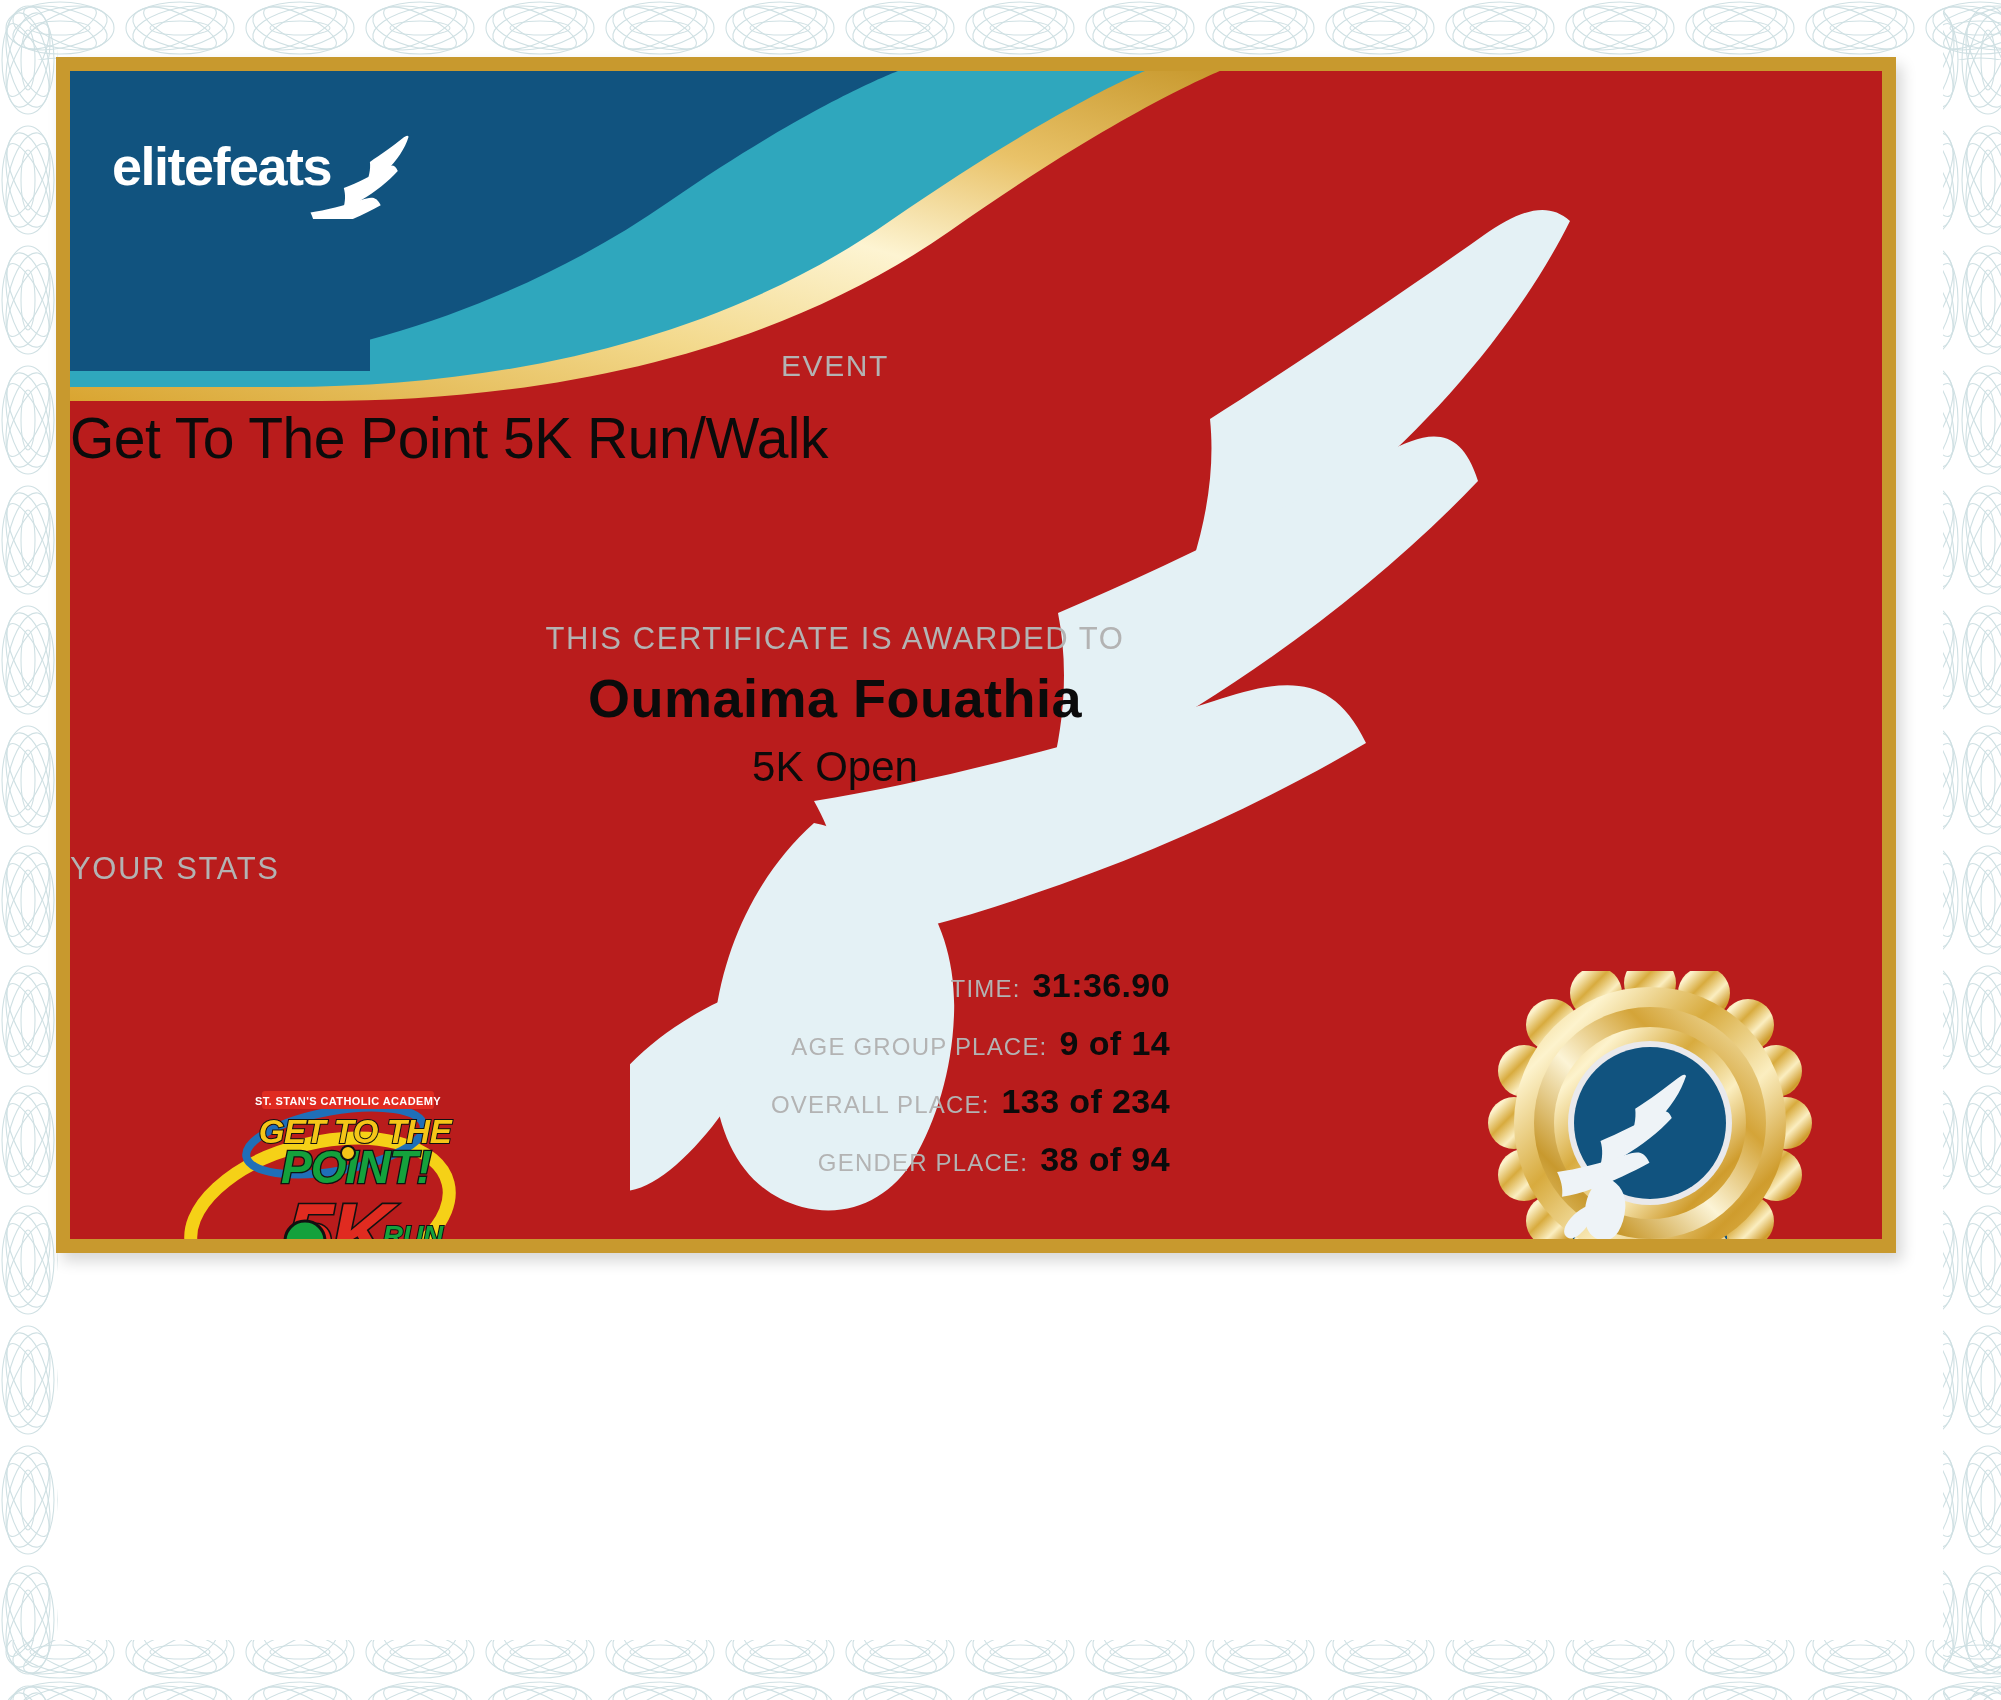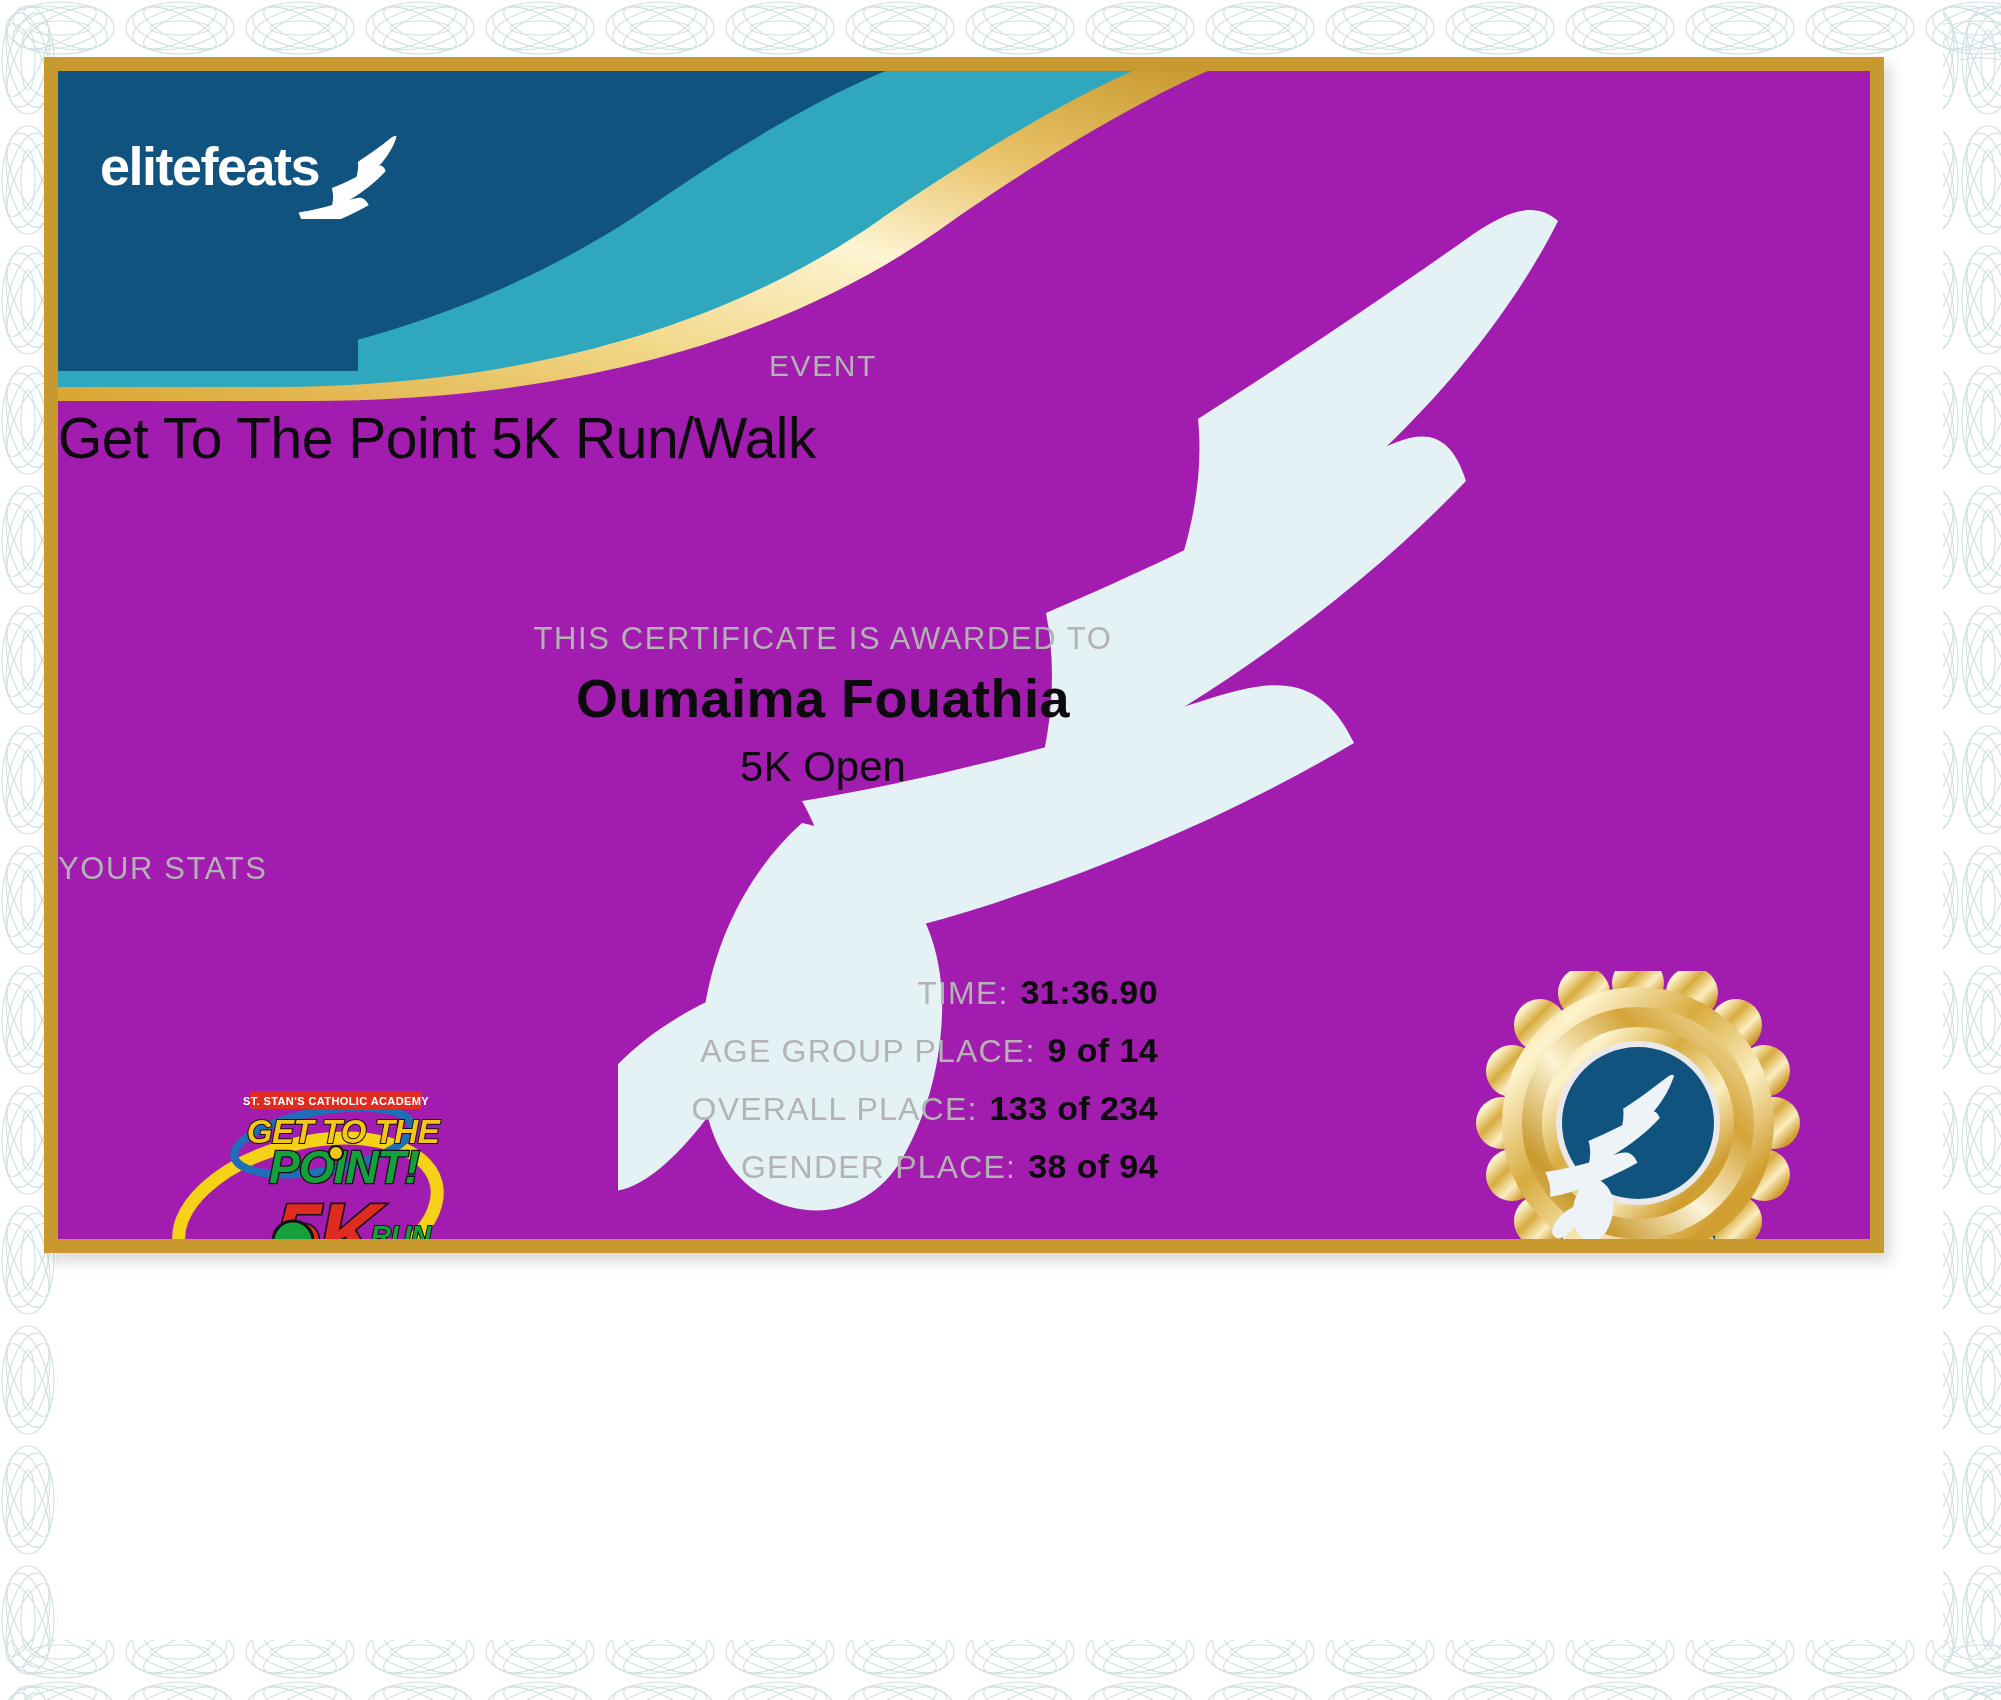--- a/index.html
+++ b/index.html
@@ -26,27 +26,27 @@
   #guilloche {
     position: absolute;
     inset: 0;
     z-index: 1;
     pointer-events: none;
   }
 
   
   #certificate {
     position: absolute;
-    left: 44px;
+    left: 56px;
     top: 57px;
     width: 1840px;
     height: 1196px;
     border: 14px solid #c8992e;
     box-sizing: border-box;
-    background: #a21caf;
+    background: #b91c1c;
     z-index: 3;
     overflow: hidden;
     box-shadow: 6px 8px 14px rgba(0,0,0,0.16);
   }
 
   
   #watermark {
     position: absolute;
     left: 560px;
     top: 40px;
@@ -162,21 +162,21 @@
   .stat-row {
     display: flex;
     justify-content: flex-end;
     align-items: baseline;
     height: 58px;
     padding-right: 0;
   }
 
   .stat-key {
     color: #b3b3b3;
-    font-size: 32px;
+    font-size: 24px;
     letter-spacing: 1.2px;
     font-weight: 400;
     margin-top: 44px;
   }
 
   .stat-val {
     color: #0b0b0b;
     font-size: 34px;
     font-weight: 700;
     margin-left: 12px;

